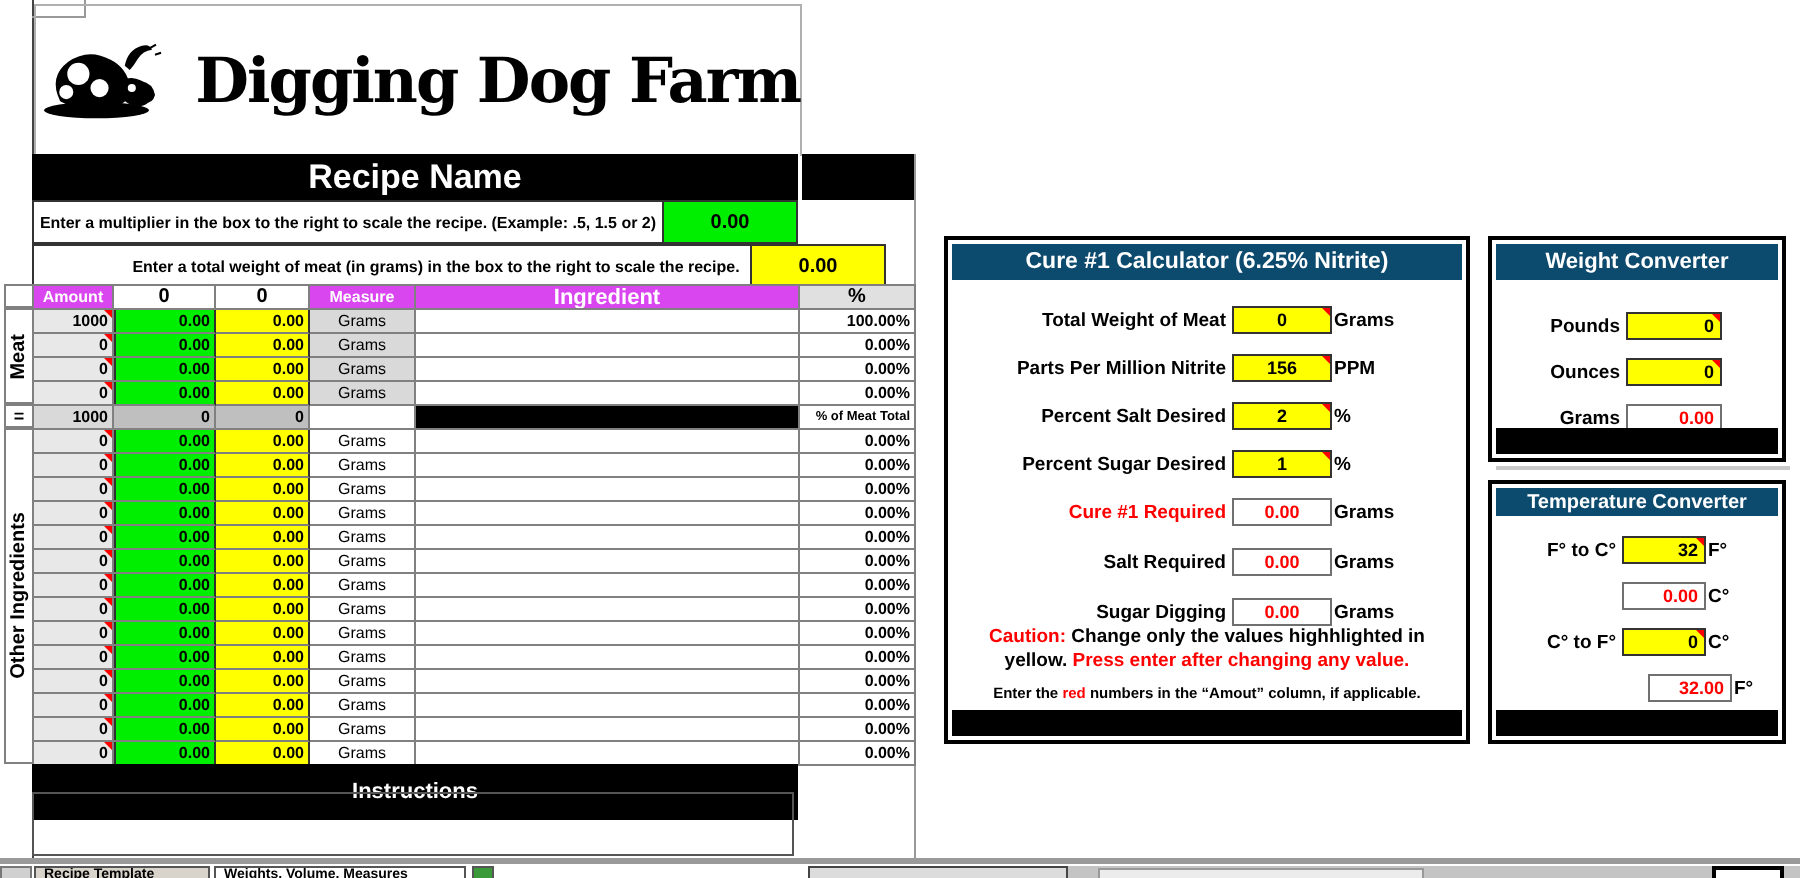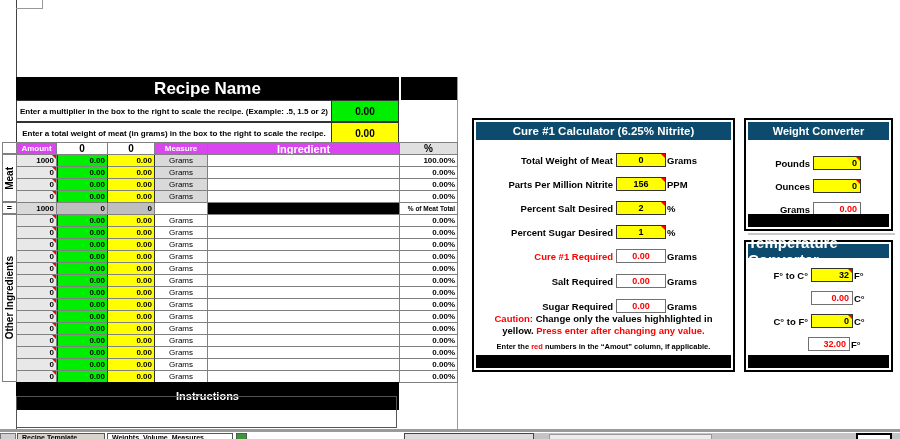--- a/index.html
+++ b/index.html
@@ -58,21 +58,21 @@
   
   .panel{border:2px solid #000;background:#fff;box-sizing:border-box;}
   .panel-header{position:absolute;left:2px;right:2px;top:2px;height:18px;background:#0c4a6e;color:#fff;
                 font-weight:bold;display:flex;align-items:center;justify-content:center;}
   .panel-footer{position:absolute;left:2px;right:2px;bottom:2px;height:13px;background:#000;}
   #cure-panel{left:472px;top:118px;width:263px;height:254px;}
   #cure-panel .panel-header{font-size:11.5px;}
   #weight-panel{left:744px;top:118px;width:149px;height:113px;}
   #weight-panel .panel-header{font-size:11px;}
   #temp-panel{left:744px;top:240px;width:149px;height:132px;}
-  #temp-panel .panel-header{height:14px;font-size:15px;}
+  #temp-panel .panel-header{height:14px;font-size:10px;}
   .prow{position:absolute;left:4px;right:4px;height:16px;display:flex;align-items:center;}
   .plabel{font-weight:bold;font-size:9.5px;text-align:right;white-space:nowrap;}
   .plabel.red{color:#f00;text-align:right;}
   .pbox{position:relative;height:14px;box-sizing:border-box;display:flex;align-items:center;font-weight:bold;font-size:9px;}
   .pbox.yellow{background:#ffff00;border:1px solid #333;}
   .pbox.result{background:#fff;border:1.5px solid #707070;color:#f00;}
   .punit{font-weight:bold;font-size:9.5px;margin-left:1px;white-space:nowrap;}
   .valspan{width:100%;text-align:center;}
   .valspan.right{text-align:right;padding-right:3px;}
   #caution{position:absolute;left:6px;right:6px;top:193px;text-align:center;font-weight:bold;font-size:9.5px;line-height:12px;}
@@ -94,29 +94,44 @@
 </style>
 </head>
 <body>
 
 <div id="app">
 
   <div class="abs" id="left-edge"></div>
   <div class="abs" id="right-edge"></div>
   <div class="abs" id="corner-cell"></div>
 
+  <div class="abs" id="logo-area">
+    <svg width="140" height="72" viewBox="0 0 150 78">
+      <ellipse cx="60" cy="67" rx="52" ry="8" fill="#000"></ellipse>
+      <path d="M24,58 Q12,34 32,19 Q52,5 74,17 Q90,25 93,43 Q95,57 82,62 L34,63 Z" fill="#000"></path>
+      <circle cx="42" cy="31" r="11" fill="#fff"></circle>
+      <circle cx="63" cy="45" r="9" fill="#fff"></circle>
+      <circle cx="30" cy="49" r="7" fill="#fff"></circle>
+      <ellipse cx="98" cy="49" rx="17" ry="13" fill="#000" transform="rotate(28 98 49)"></ellipse>
+      <path d="M104,38 Q116,40 118,52 Q116,60 108,60 Q110,48 100,42 Z" fill="#000"></path>
+      <circle cx="95" cy="45" r="4" fill="#fff"></circle>
+      <path d="M88,23 Q91,7 105,3 Q113,1 115,7 Q106,8 101,16 Q97,23 93,27 Z" fill="#000"></path>
+      <path d="M112,6 l7,-4 M118,12 l6,-2" stroke="#000" stroke-width="2" fill="none"></path>
+    </svg>
+    <div id="logo-title">Digging Dog Farm</div>
+  </div>
 
   <div class="abs blackbar" id="recipe-bar">Recipe Name</div>
   <div class="abs" id="recipe-bar-right"></div>
 
   <div class="abs scale-row" style="top:100px;">
     <div class="scale-label">Enter a multiplier in the box to the right to scale the recipe.  (Example: .5, 1.5 or 2)</div>
     <div class="scale-box" style="background:#00ee00;">0.00</div>
   </div>
-  <div class="abs scale-row" style="top:122px;">
+  <div class="abs scale-row" style="top:122px;padding-left:44px;">
     <div class="scale-label">Enter a total weight of meat (in grams) in the box to the right to scale the recipe.</div>
     <div class="scale-box" style="background:#ffff00;">0.00</div>
   </div>
 
   <div class="abs vlabel" style="top:142px;height:10px;"></div>
   <div class="abs vlabel" style="top:154px;height:46px;">
     <span>Meat</span>
   </div>
   <div class="abs" id="eq-label" style="top:202px;height:10px;">=</div>
   <div class="abs vlabel" style="top:214px;height:166px;">
@@ -290,21 +305,21 @@
           <div class="punit">Grams</div>
         </div>
         <div class="prow" style="top: 153px;">
           <div class="plabel" style="width: 135px;">Salt Required</div>
           <div class="pbox result" style="width: 50px; margin-left: 3px;">
             <div class="valspan">0.00</div>
           </div>
           <div class="punit">Grams</div>
         </div>
         <div class="prow" style="top: 178px;">
-          <div class="plabel" style="width: 135px;">Sugar Required</div>
+          <div class="plabel" style="width: 135px;">Sugar Digging</div>
           <div class="pbox result" style="width: 50px; margin-left: 3px;">
             <div class="valspan">0.00</div>
           </div>
           <div class="punit">Grams</div>
         </div>
       </div>
     <div id="caution">
       <span class="red">Caution:</span><span> Change only the values highhlighted in yellow. </span><span class="red">Press enter after changing any value.</span>
     </div>
     <div id="caution-note">
@@ -358,21 +373,21 @@
         </div>
         <div class="prow" style="top: 71px;">
           <div class="plabel" style="width: 58px;">C° to F°</div>
           <div class="pbox yellow cmt" style="width: 42px; margin-left: 3px;">
             <div class="valspan right">0</div>
           </div>
           <div class="punit">C°</div>
         </div>
         <div class="prow" style="top: 94px;">
           <div class="plabel" style="width: 58px;"></div>
-          <div class="pbox result" style="width: 42px; margin-left: 0;">
+          <div class="pbox result" style="width: 42px; margin-left: 16px;">
             <div class="valspan right">32.00</div>
           </div>
           <div class="punit">F°</div>
         </div>
       </div>
     <div class="panel-footer"></div>
   </div>
 
   <div class="abs" id="bottom-divider"></div>
   <div class="abs" id="tab-nav"></div>

